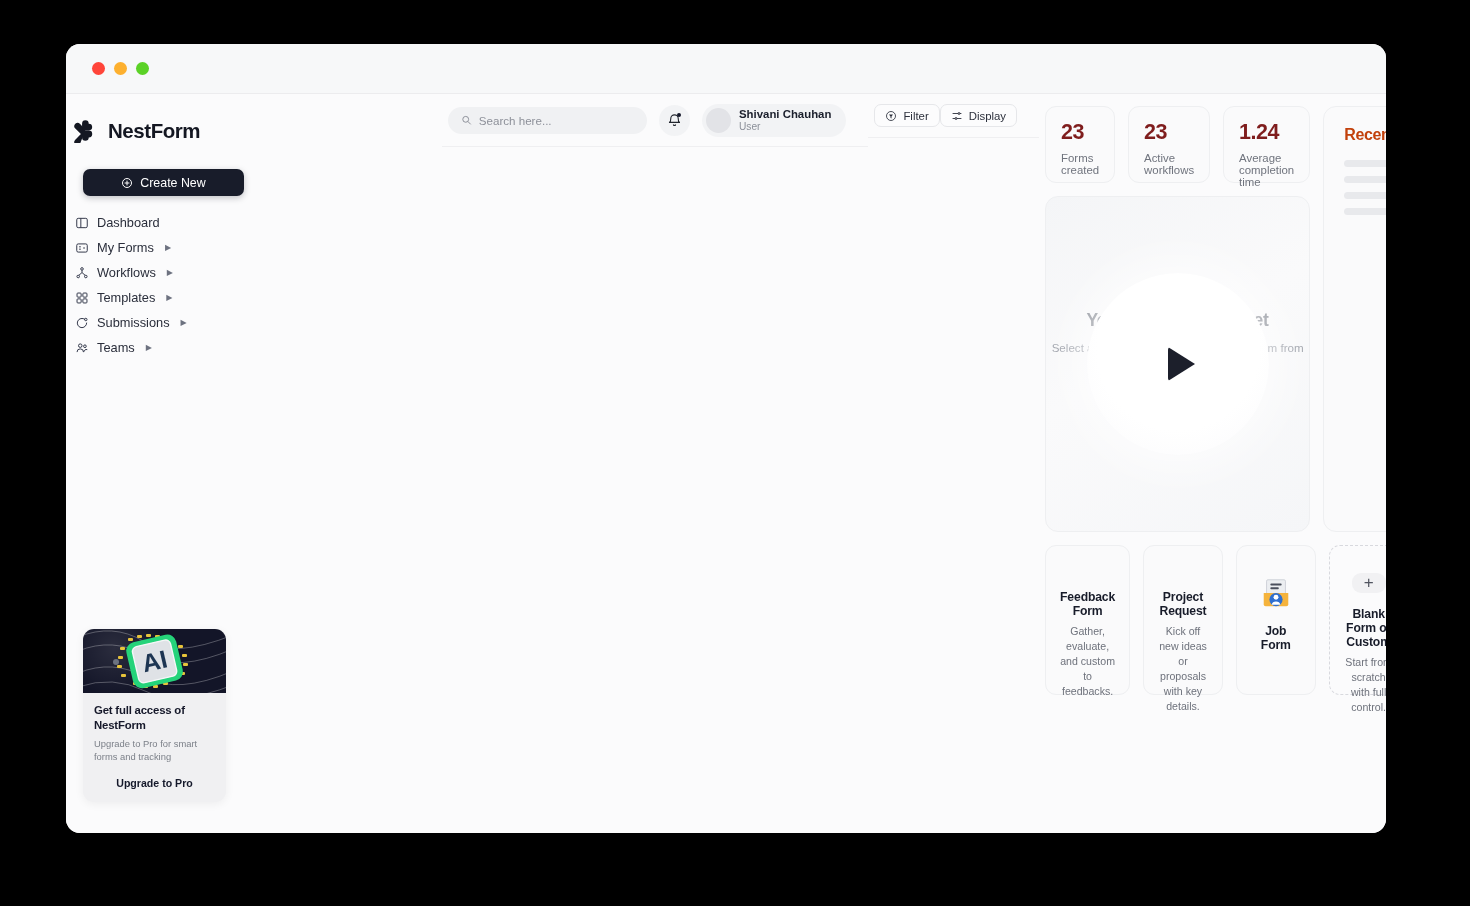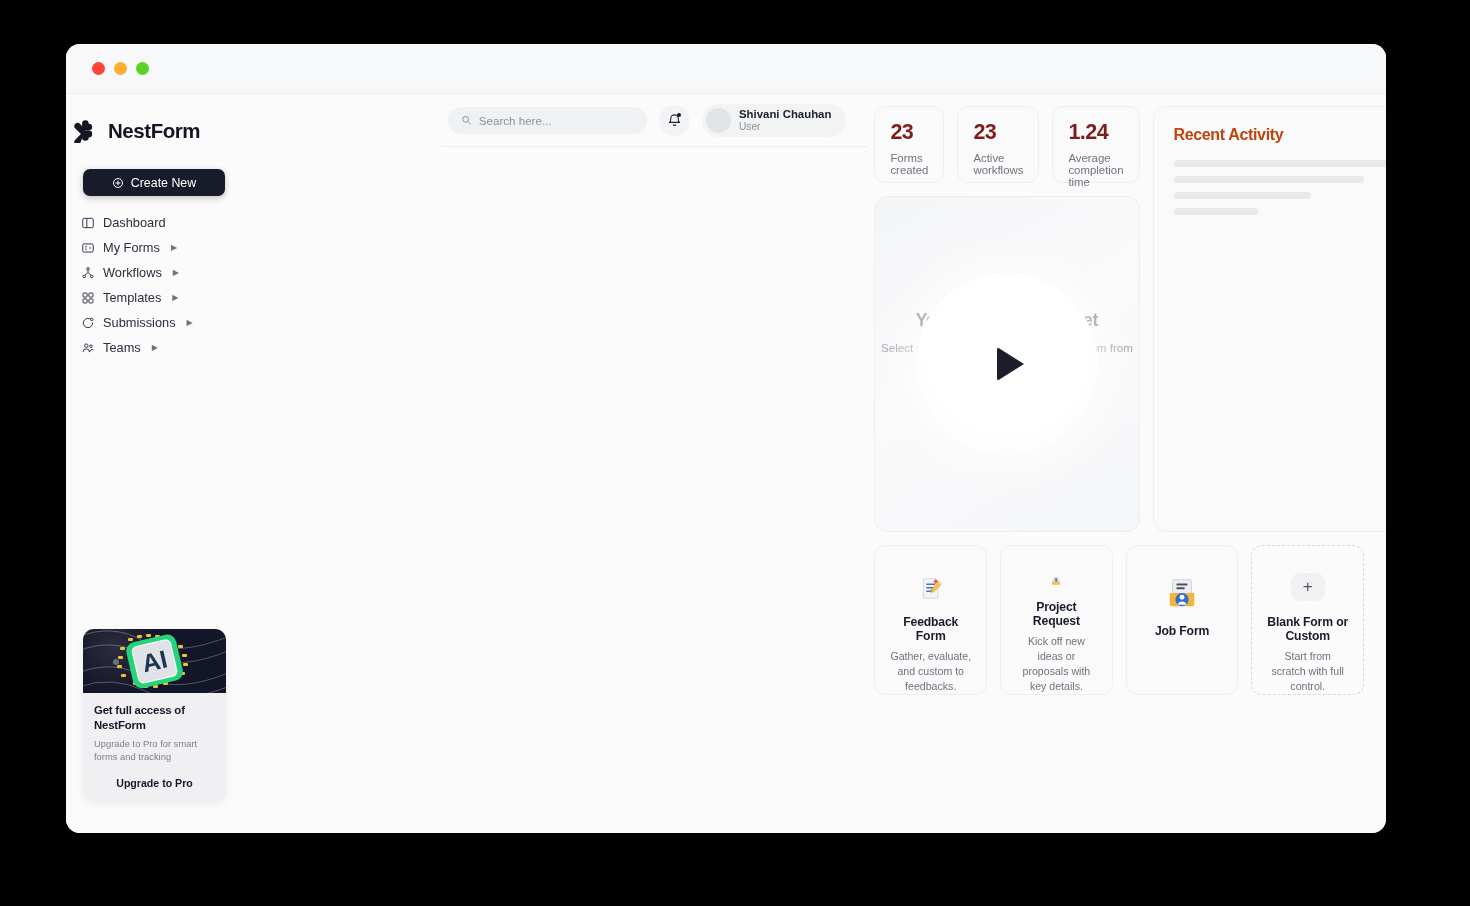--- a/index.html
+++ b/index.html
@@ -47,30 +47,30 @@
     display: flex; align-items: center; gap: 10px;
     padding-left: 7px; margin-bottom: 26px;
   }
   .brand-logo { width: 25px; height: 25px; flex: none; }
   .brand-name {
     font-size: 20.5px; font-weight: 700; color: #141722;
     letter-spacing: -.45px;
   }
   .create-new {
     margin: 0 0 14px 17px;
-    width: 142px; height: 27px;
+    width: 161px; height: 27px;
     background: #181c2a;
     color: #fff;
     border-radius: 7px;
     display: flex; align-items: center; justify-content: center; gap: 7px;
     font-size: 12.4px; font-weight: 500;
     cursor: pointer;
     box-shadow: 0 2px 6px rgba(20,23,34,.25);
   }
-  .nav { padding-left: 15px; }
+  .nav { padding-left: 9px; }
   .nav-item {
     display: flex; align-items: center; gap: 8px;
     height: 25px; margin-bottom: 0px;
     color: #2a2e3b; font-size: 12.8px;
     cursor: pointer;
   }
   .nav-ico { width: 14px; height: 14px; flex: none; color: #33384a; }
   .nav-caret { font-size: 8px; color: #6d7280; margin-left: 3px; }
 
   
@@ -411,20 +411,37 @@
 
         <div class="user">
           <div class="avatar"></div>
           <div>
             <div class="user-name">Shivani Chauhan</div>
             <div class="user-role">User</div>
           </div>
         </div>
       </div>
 
+      <div class="filterbar">
+        <div class="chip">
+          <svg width="12" height="12" viewBox="0 0 24 24" fill="none" stroke="#2c303c" stroke-width="1.7">
+            <circle cx="12" cy="12" r="9"></circle>
+              <path d="M8 9h8l-3 4v4l-2-1v-3Z" fill="#2c303c" stroke="none"></path>
+          </svg>
+          <span>Filter</span>
+        </div>
+        <div class="chip">
+          <svg width="12" height="12" viewBox="0 0 24 24" fill="none" stroke="#2c303c" stroke-width="1.8">
+            <path d="M4 7h10M18 7h2M4 17h4M12 17h8" stroke-linecap="round"></path>
+            <circle cx="16" cy="7" r="2"></circle>
+              <circle cx="10" cy="17" r="2"></circle>
+          </svg>
+          <span>Display</span>
+        </div>
+      </div>
 
       <div class="content">
 
         <div class="grid-top">
           <div class="left-col">
 
             <div class="stats">
               <div class="stat">
                 <div class="stat-val">23</div>
                 <div class="stat-lbl">Forms created</div>

